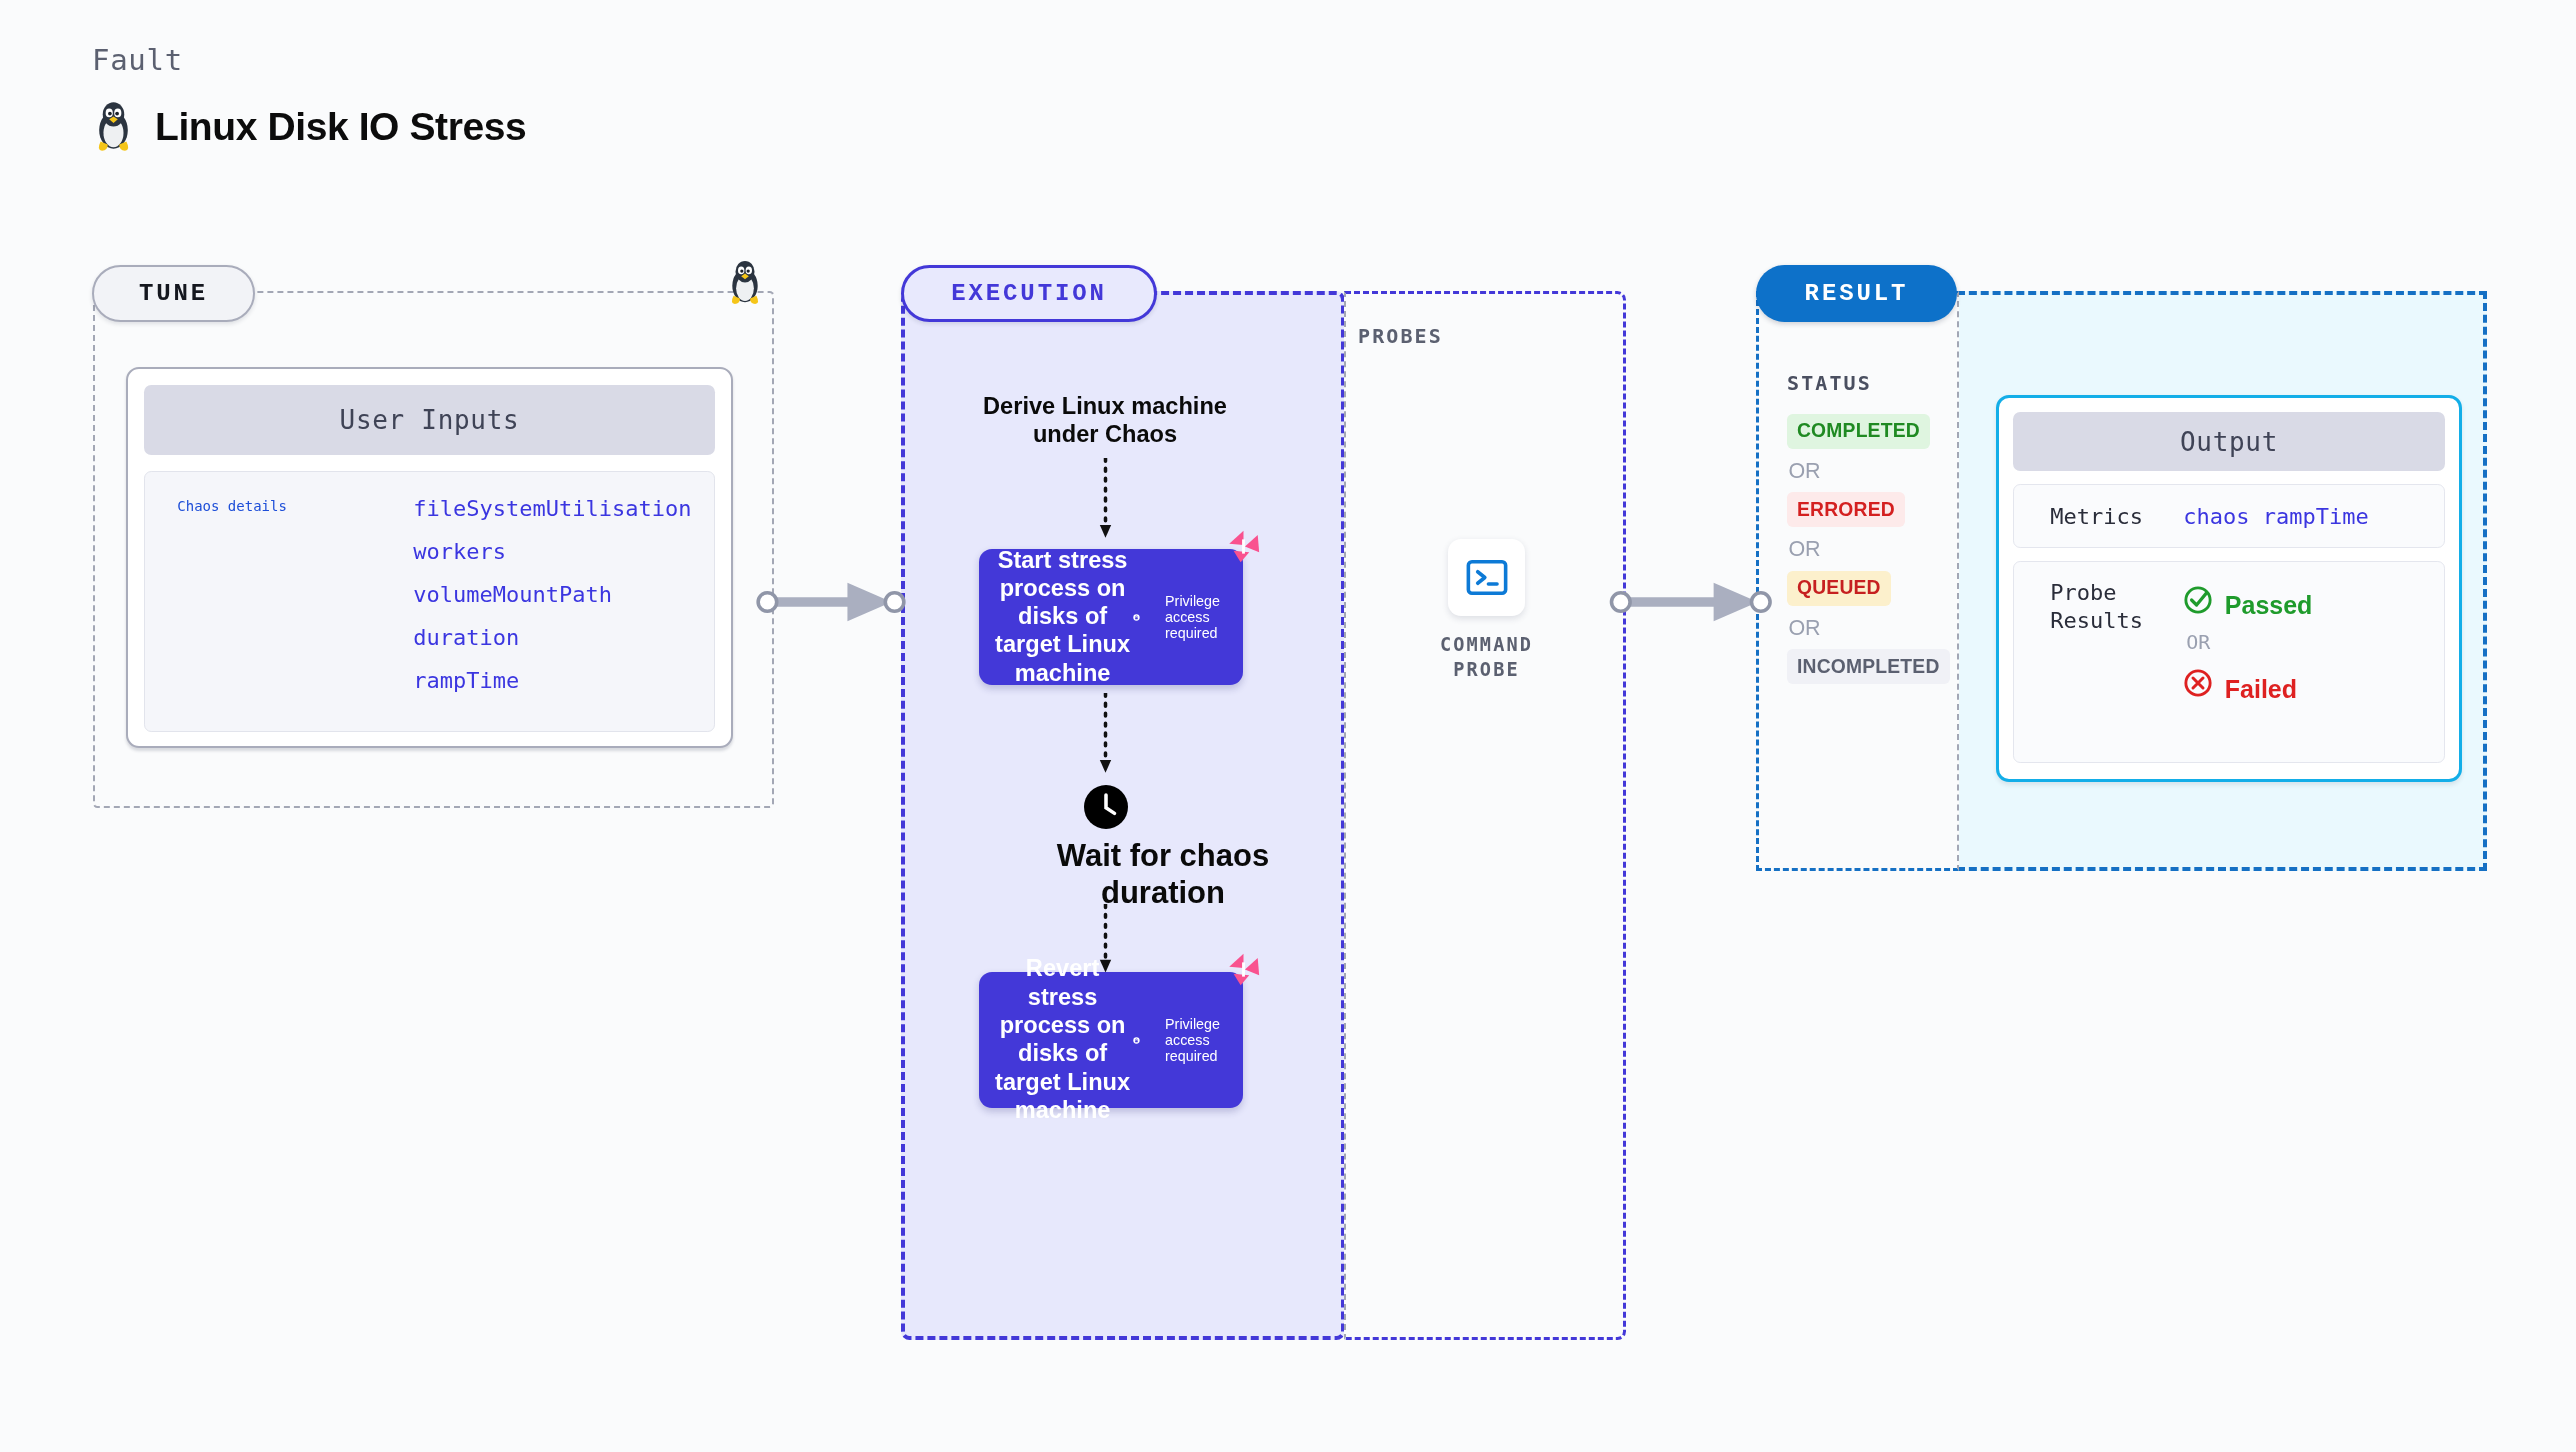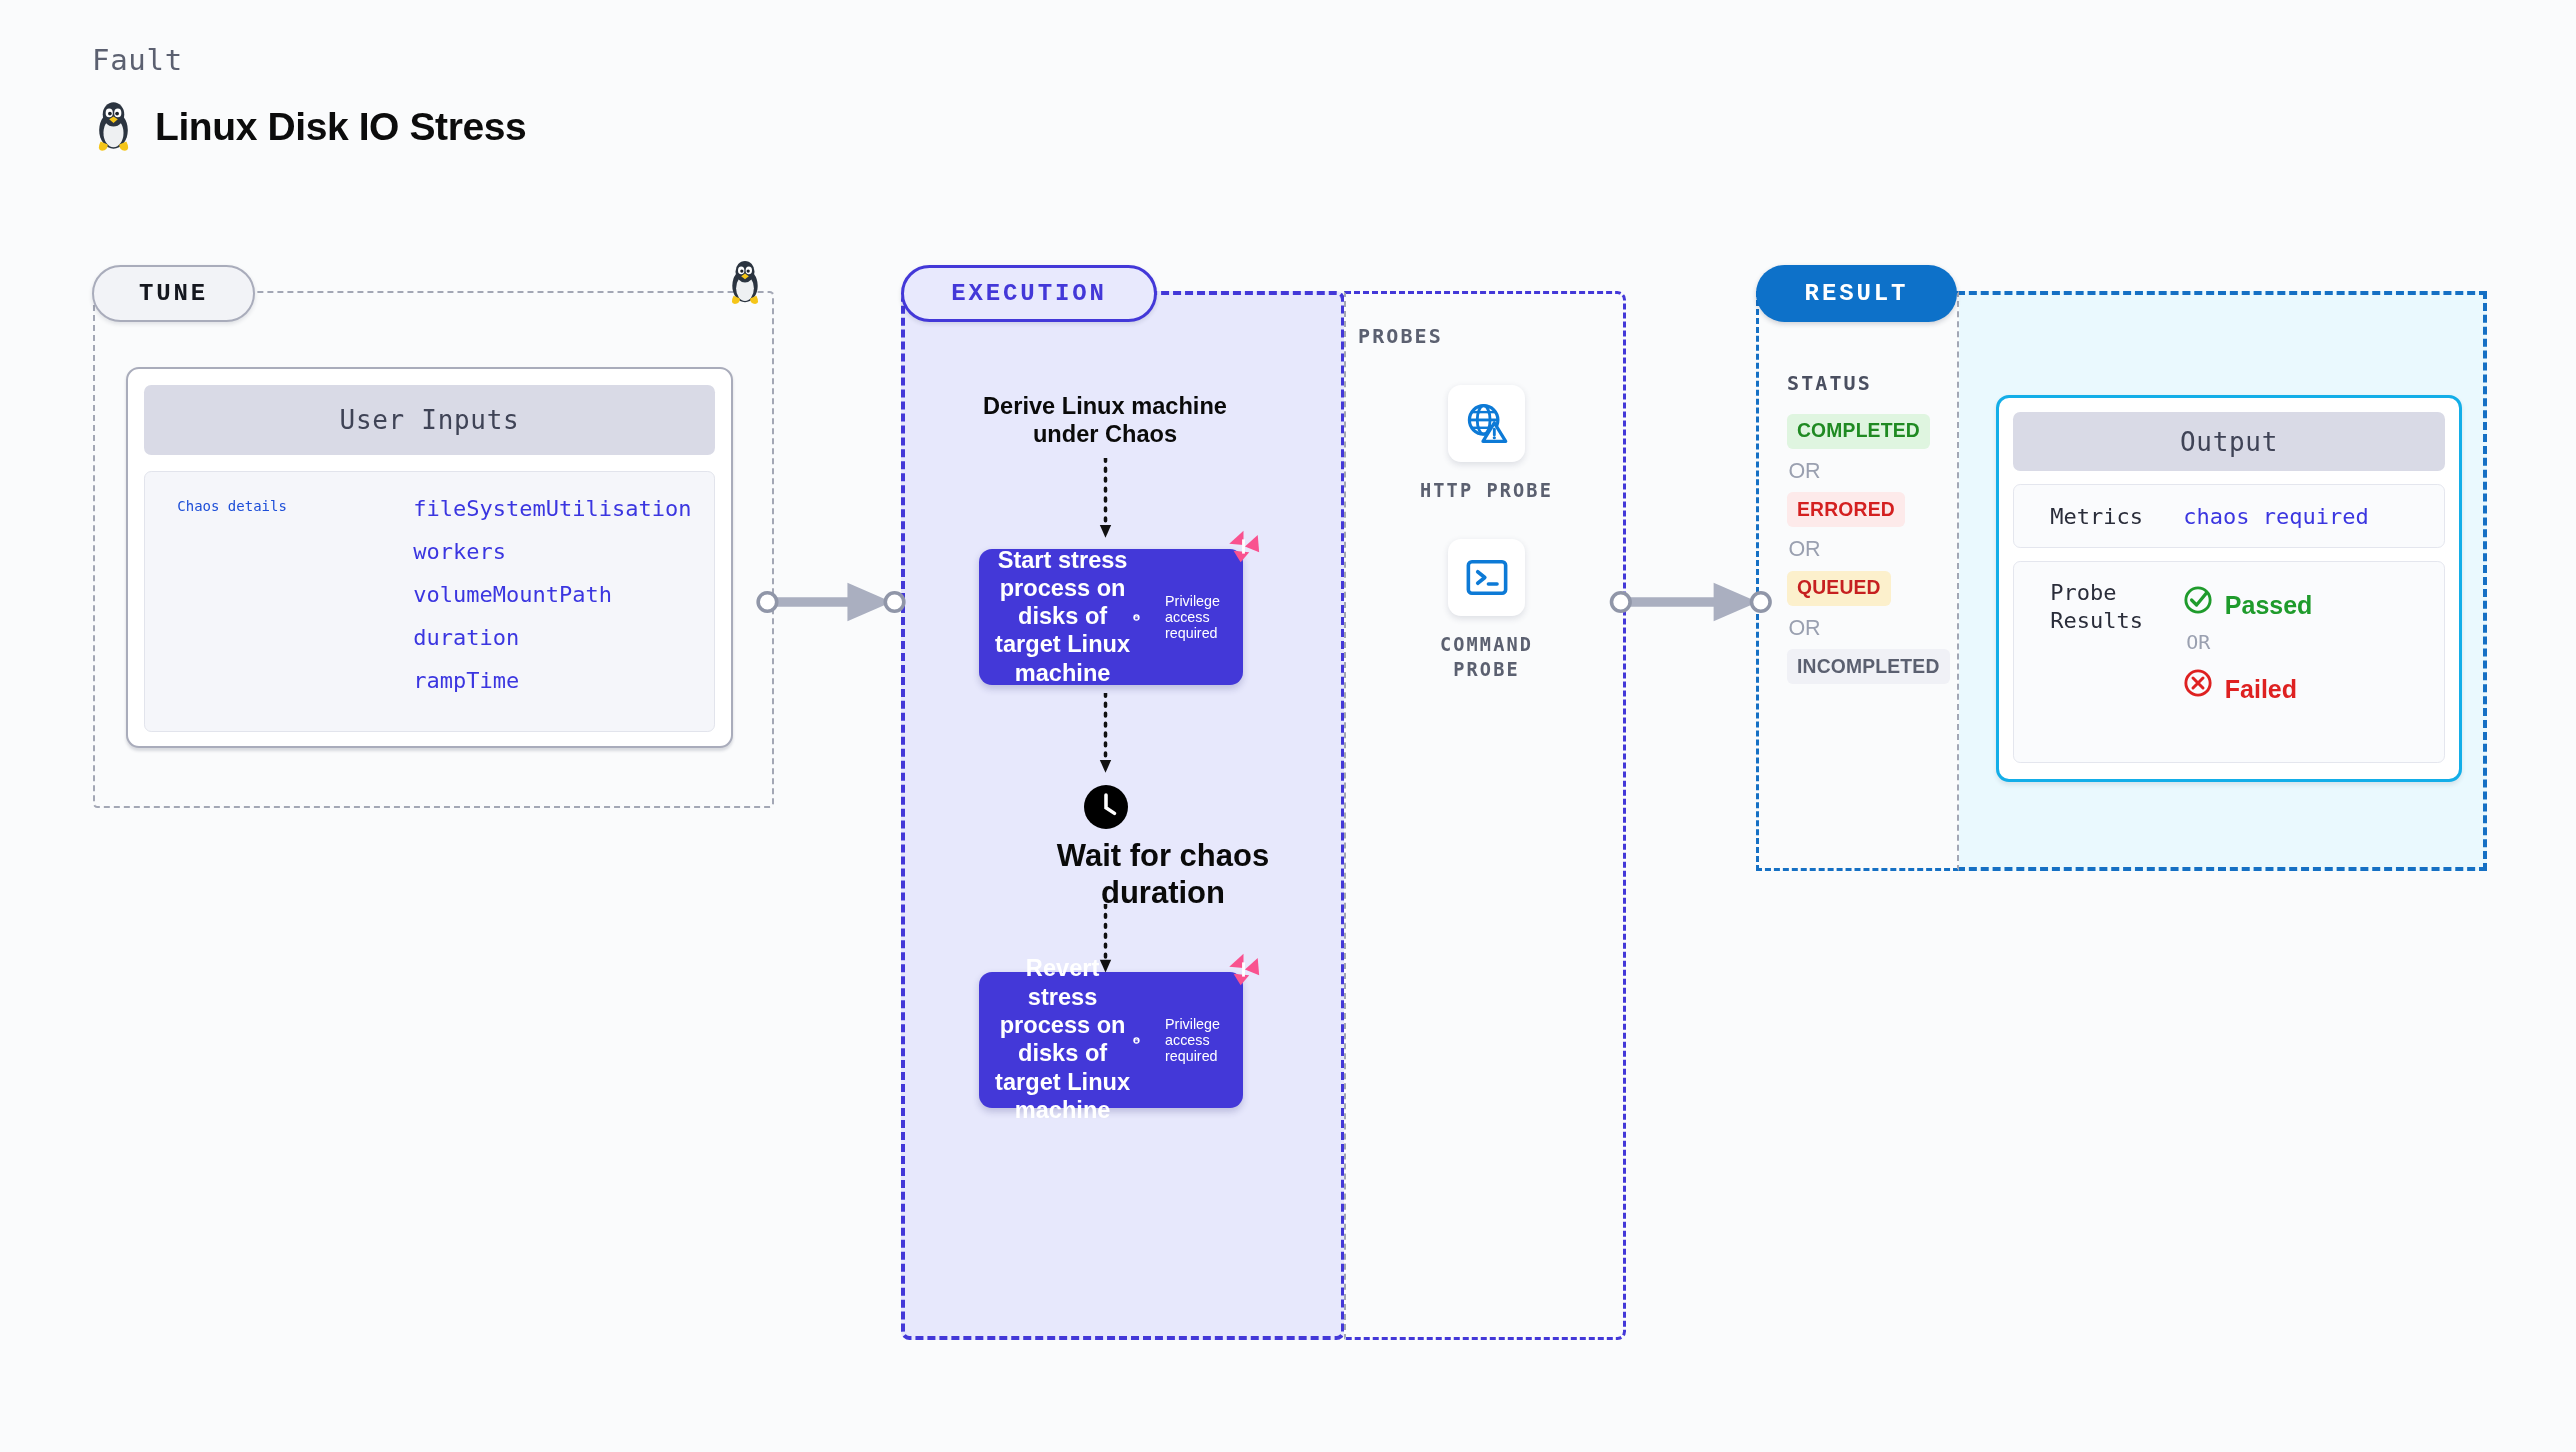--- a/index.html
+++ b/index.html
@@ -360,35 +360,20 @@
         <circle cx="12" cy="12" r="11" fill="#ffffff"></circle>
         <rect x="7.5" y="11" width="9" height="7.5" rx="1.6" fill="#4338d8"></rect>
         <path d="M9.2 11 V8.8 a2.8 2.8 0 0 1 5.6 0 V11" fill="none" stroke="#4338d8" stroke-width="1.9"></path>
       </svg>
       <span>Privilege access required</span>
     </div>
   </div>
 
   <div id="probes-label">PROBES</div>
 
-  <div class="probe-item" id="probe-http">
-    <div class="probe-icon-box">
-      <svg width="47" height="47" viewBox="0 0 66 66">
-        <circle cx="29" cy="28" r="20" fill="none" stroke="#0d7ad6" stroke-width="4.5"></circle>
-        <ellipse cx="29" cy="28" rx="9" ry="20" fill="none" stroke="#0d7ad6" stroke-width="4"></ellipse>
-        <line x1="9" y1="28" x2="49" y2="28" stroke="#0d7ad6" stroke-width="4"></line>
-        <line x1="12" y1="17" x2="46" y2="17" stroke="#0d7ad6" stroke-width="3.4"></line>
-        <line x1="12" y1="39" x2="46" y2="39" stroke="#0d7ad6" stroke-width="3.4"></line>
-        <polygon points="44,32 60,58 28,58" fill="#ffffff" stroke="#0d7ad6" stroke-width="4.5" stroke-linejoin="round"></polygon>
-        <line x1="44" y1="41" x2="44" y2="49" stroke="#0d7ad6" stroke-width="4" stroke-linecap="round"></line>
-        <circle cx="44" cy="53" r="2.2" fill="#0d7ad6"></circle>
-      </svg>
-    </div>
-    <div class="probe-label">HTTP PROBE</div>
-  </div>
 
   <div class="probe-item" id="probe-command">
     <div class="probe-icon-box">
       <svg width="46" height="43" viewBox="0 0 64 60">
         <rect x="6" y="8" width="52" height="44" rx="5" fill="none" stroke="#0d7ad6" stroke-width="5"></rect>
         <path d="M19 22 L29 30 L19 38" fill="none" stroke="#0d7ad6" stroke-width="5" stroke-linecap="round" stroke-linejoin="round"></path>
         <line x1="34" y1="39" x2="46" y2="39" stroke="#0d7ad6" stroke-width="5" stroke-linecap="round"></line>
       </svg>
     </div>
     <div class="probe-label">COMMAND PROBE</div>
@@ -416,21 +401,21 @@
     <div><span class="status-badge" id="badge-2" style="background: rgb(252, 240, 204); color: rgb(198, 32, 32);">QUEUED</span></div>
     <div class="status-or">OR</div>
     <div><span class="status-badge" id="badge-3" style="background: rgb(240, 241, 246); color: rgb(91, 96, 112);">INCOMPLETED</span></div>
   </div>
 
   <div id="output-card">
     <div class="card-header-bar" id="output-card-header">Output</div>
 
     <div class="output-row" id="output-metrics-row">
       <div class="output-key">Metrics</div>
-      <div id="metrics-value">chaos required</div>
+      <div id="metrics-value">chaos rampTime</div>
     </div>
 
     <div class="output-row" id="output-probe-row">
       <div class="output-key">Probe Results</div>
       <div id="probe-results-values">
         <div class="result-line">
           <svg width="30" height="30" viewBox="0 0 42 42">
             <circle cx="21" cy="21" r="17" fill="none" stroke="#1f9b2c" stroke-width="4"></circle>
             <path d="M12 21 L19 28 L33 11" fill="none" stroke="#1f9b2c" stroke-width="4.5" stroke-linecap="round" stroke-linejoin="round"></path>
           </svg>

